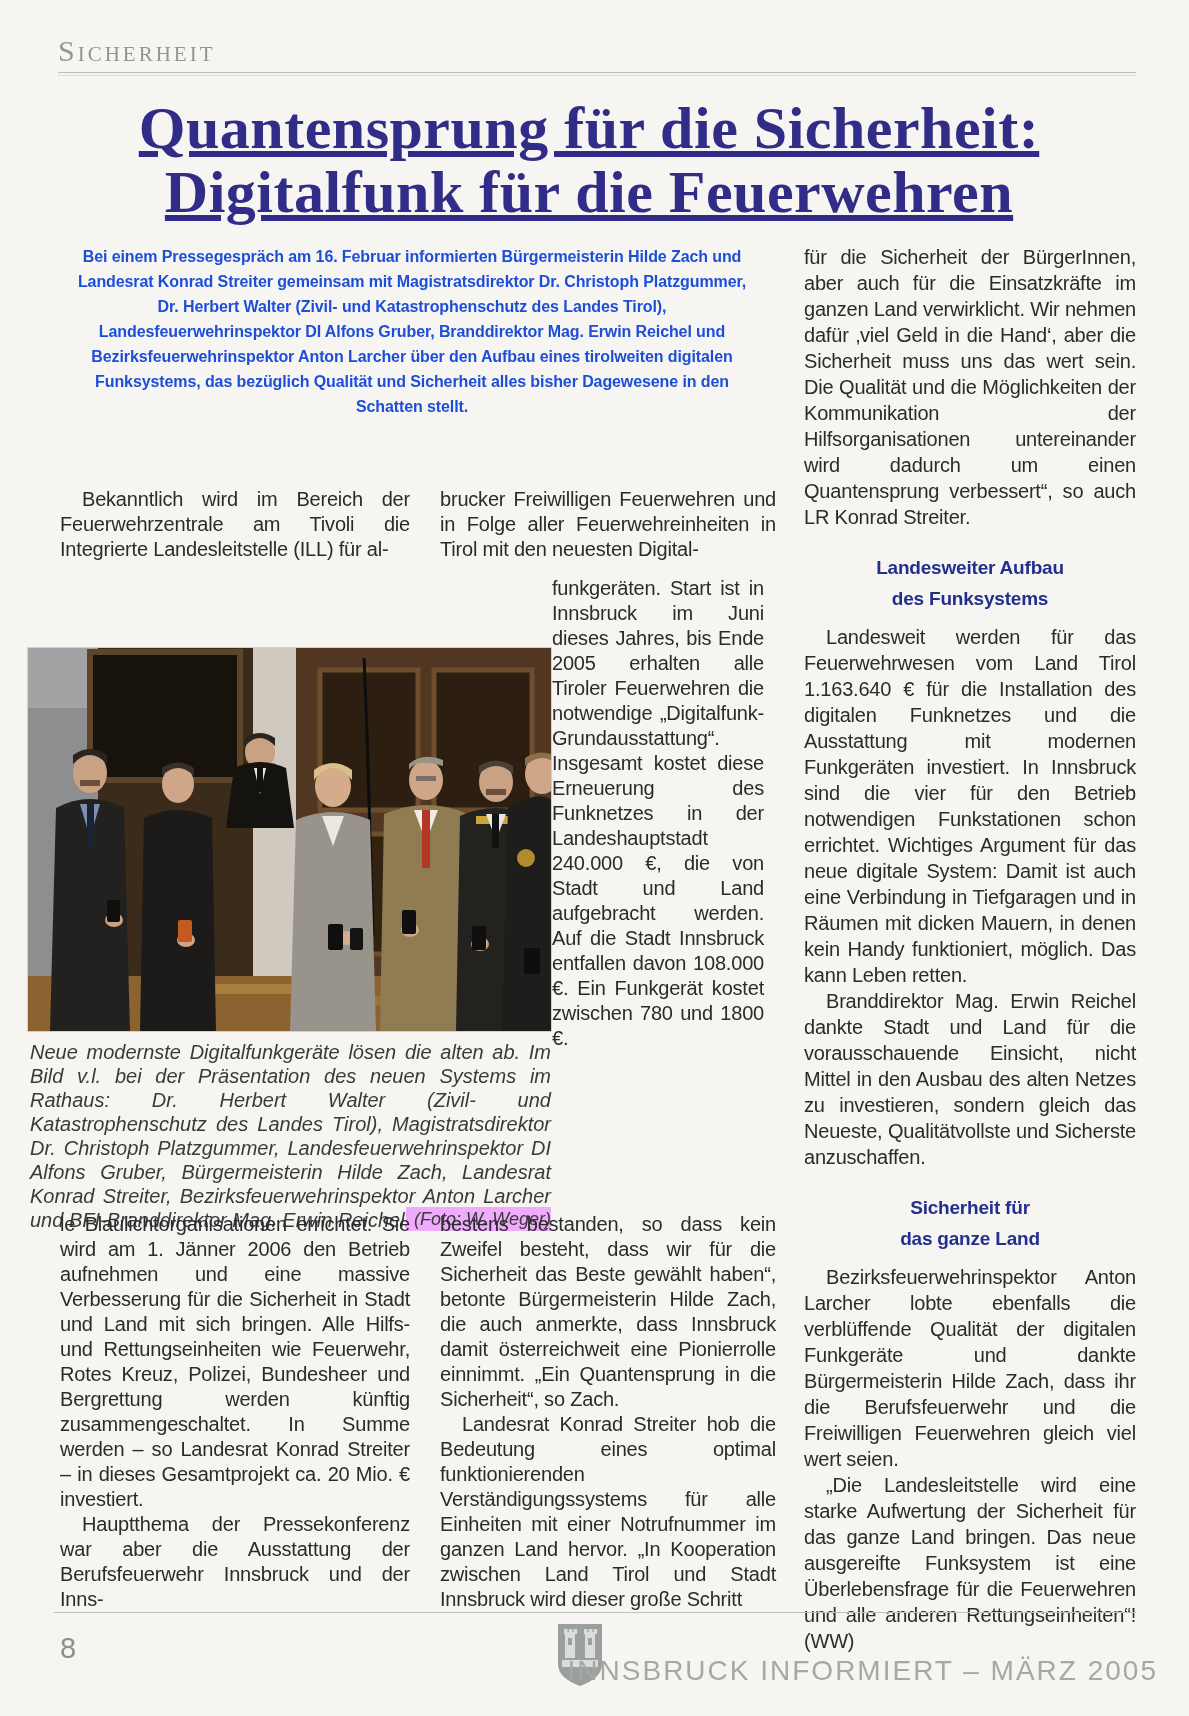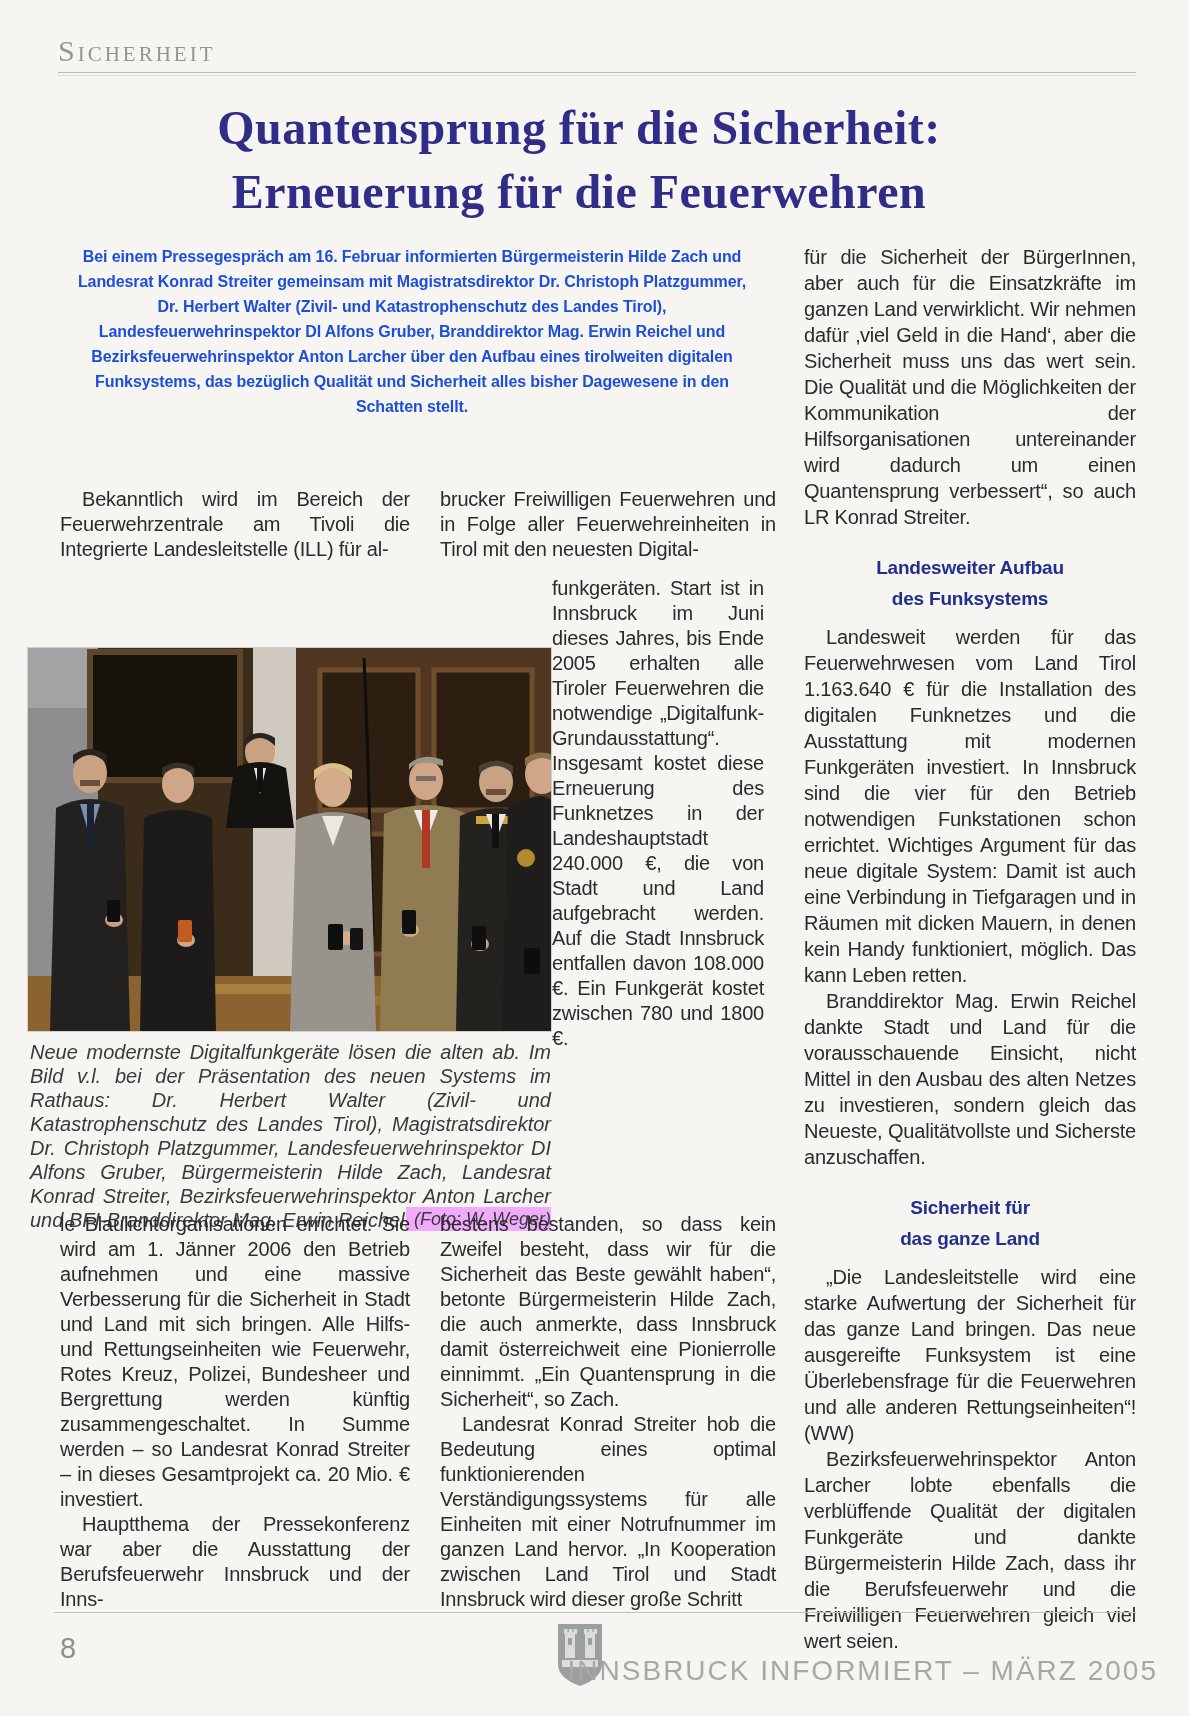--- a/index.html
+++ b/index.html
@@ -25,27 +25,28 @@
     font-size:30px;letter-spacing:3px;
     color:#96948f;
   }
   .header-rule{
     left:58px;top:72px;width:1078px;height:0;
     border-top:1px solid #bdbcb9;
     box-shadow:0 3px 0 rgba(180,180,176,.35);
   }
   
   .title{
-    left:24px;top:96px;width:1110px;
+    left:34px;top:96px;width:1110px;
     text-align:center;
     font-family:"Liberation Serif", serif;
     font-weight:bold;
-    font-size:48px;line-height:64px;
+    font-size:60px;line-height:64px;
     letter-spacing:.5px;
     color:#312c87;
+    text-decoration:underline;
   }
   
   .intro{
     left:66px;top:244px;width:692px;
     font-weight:bold;
     font-size:16px;line-height:25px;
     text-align:center;
     color:#1d4ed8;
     letter-spacing:-.1px;
   }
@@ -108,21 +109,21 @@
 </head>
 <body>
 
 <div class="page">
 
   <div class="abs kicker">Sicherheit</div>
   <div class="abs header-rule"></div>
 
   <h1 class="abs title" style="margin:0;">
     <span>Quantensprung für die Sicherheit:</span><br>
-    <span>Erneuerung für die Feuerwehren</span>
+    <span>Digitalfunk für die Feuerwehren</span>
   </h1>
 
   <div class="abs intro">Bei einem Pressegespräch am 16. Februar informierten Bürgermeisterin Hilde Zach und Landesrat Konrad Streiter gemeinsam mit Magistratsdirektor Dr. Christoph Platzgummer, Dr. Herbert Walter (Zivil- und Katastrophenschutz des Landes Tirol), Landesfeuerwehrinspektor DI Alfons Gruber, Branddirektor Mag. Erwin Reichel und Bezirksfeuerwehrinspektor Anton Larcher über den Aufbau eines tirolweiten digitalen Funksystems, das bezüglich Qualität und Sicherheit alles bisher Dagewesene in den Schatten stellt.</div>
 
   <div class="abs body-text col1-top">
     <p class="indent">Bekanntlich wird im Bereich der Feuerwehrzentrale am Tivoli die Integrierte Landesleitstelle (ILL) für al-</p>
   </div>
   <div class="abs body-text col2-top">
     <p>brucker Freiwilligen Feuerwehren und in Folge aller Feuerwehreinheiten in Tirol mit den neuesten Digital-</p>
   </div>
@@ -237,22 +238,22 @@
     <h2>
       <span>Landesweiter Aufbau</span><br>
       <span>des Funksystems</span>
     </h2>
     <p class="indent">Landesweit werden für das Feuerwehrwesen vom Land Tirol 1.163.640 € für die Installation des digitalen Funknetzes und die Ausstattung mit modernen Funkgeräten investiert. In Innsbruck sind die vier für den Betrieb notwendigen Funkstationen schon errichtet. Wichtiges Argument für das neue digitale System: Damit ist auch eine Verbindung in Tiefgaragen und in Räumen mit dicken Mauern, in denen kein Handy funktioniert, möglich. Das kann Leben retten.</p>
     <p class="indent">Branddirektor Mag. Erwin Reichel dankte Stadt und Land für die vorausschauende Einsicht, nicht Mittel in den Ausbau des alten Netzes zu investieren, sondern gleich das Neueste, Qualitätvollste und Sicherste anzuschaffen.</p>
     <h2>
       <span>Sicherheit für</span><br>
       <span>das ganze Land</span>
     </h2>
+    <p class="indent">Bezirksfeuerwehrinspektor Anton Larcher lobte ebenfalls die verblüffende Qualität der digitalen Funkgeräte und dankte Bürgermeisterin Hilde Zach, dass ihr die Berufsfeuerwehr und die Freiwilligen Feuerwehren gleich viel wert seien.</p>
     <p class="indent">„Die Landesleitstelle wird eine starke Aufwertung der Sicherheit für das ganze Land bringen. Das neue ausgereifte Funksystem ist eine Überlebensfrage für die Feuerwehren und alle anderen Rettungseinheiten“! (WW)</p>
-    <p class="indent">Bezirksfeuerwehrinspektor Anton Larcher lobte ebenfalls die verblüffende Qualität der digitalen Funkgeräte und dankte Bürgermeisterin Hilde Zach, dass ihr die Berufsfeuerwehr und die Freiwilligen Feuerwehren gleich viel wert seien.</p>
   </div>
 
   <div class="abs footer-rule"></div>
   <div class="abs page-number">8</div>
   <svg class="abs logo" viewBox="0 0 48 66" aria-hidden="true">
     <path d="M2,2 h44 v40 q0 14 -22 22 q-22,-8 -22,-22 z" fill="#9ba09f"></path>
     <rect x="9" y="10" width="10" height="26" fill="#dadddc"></rect>
     <rect x="29" y="10" width="10" height="26" fill="#dadddc"></rect>
     <rect x="8" y="7" width="3.5" height="5" fill="#dadddc"></rect>
     <rect x="12.8" y="7" width="3.5" height="5" fill="#dadddc"></rect>

